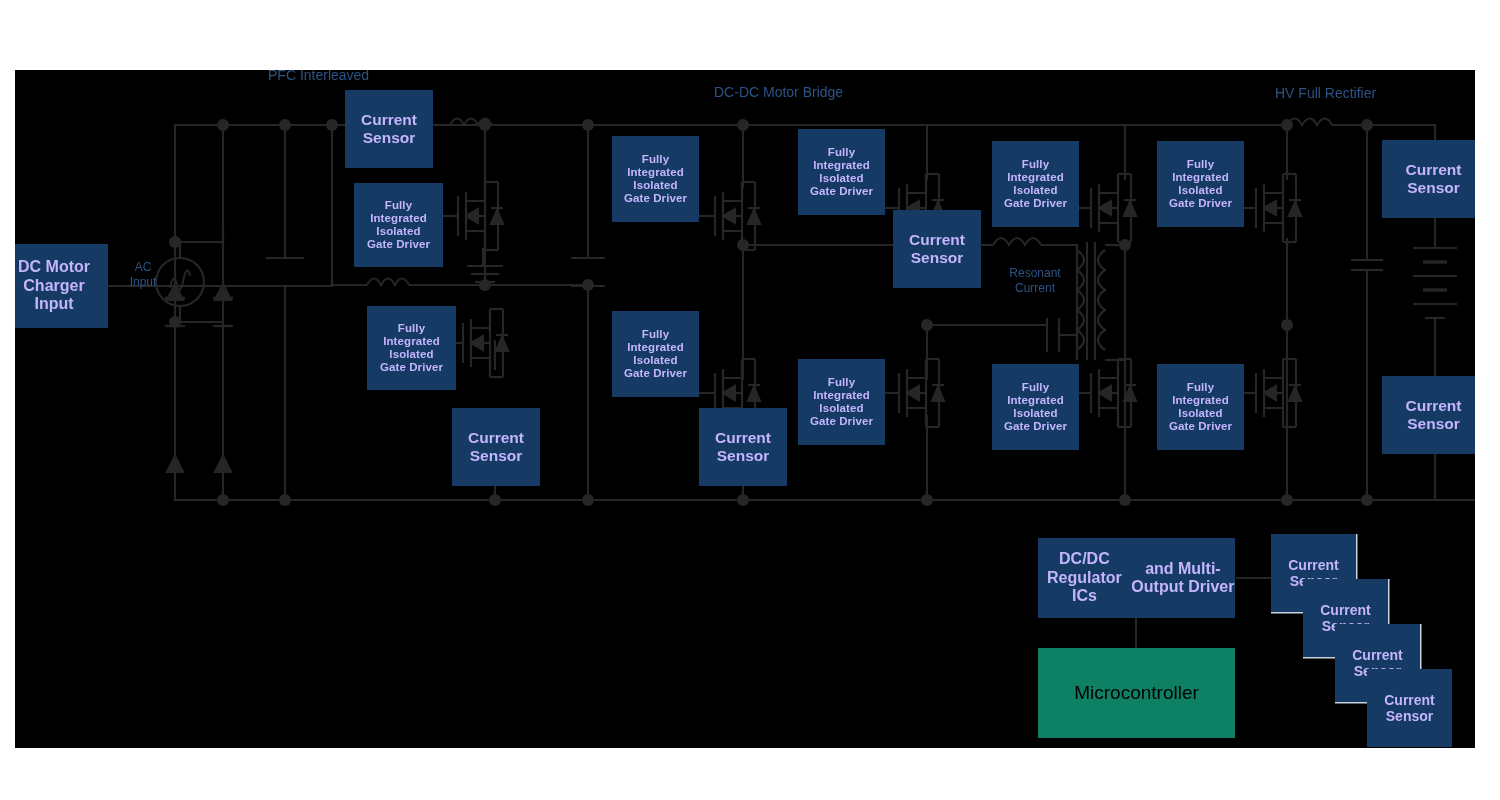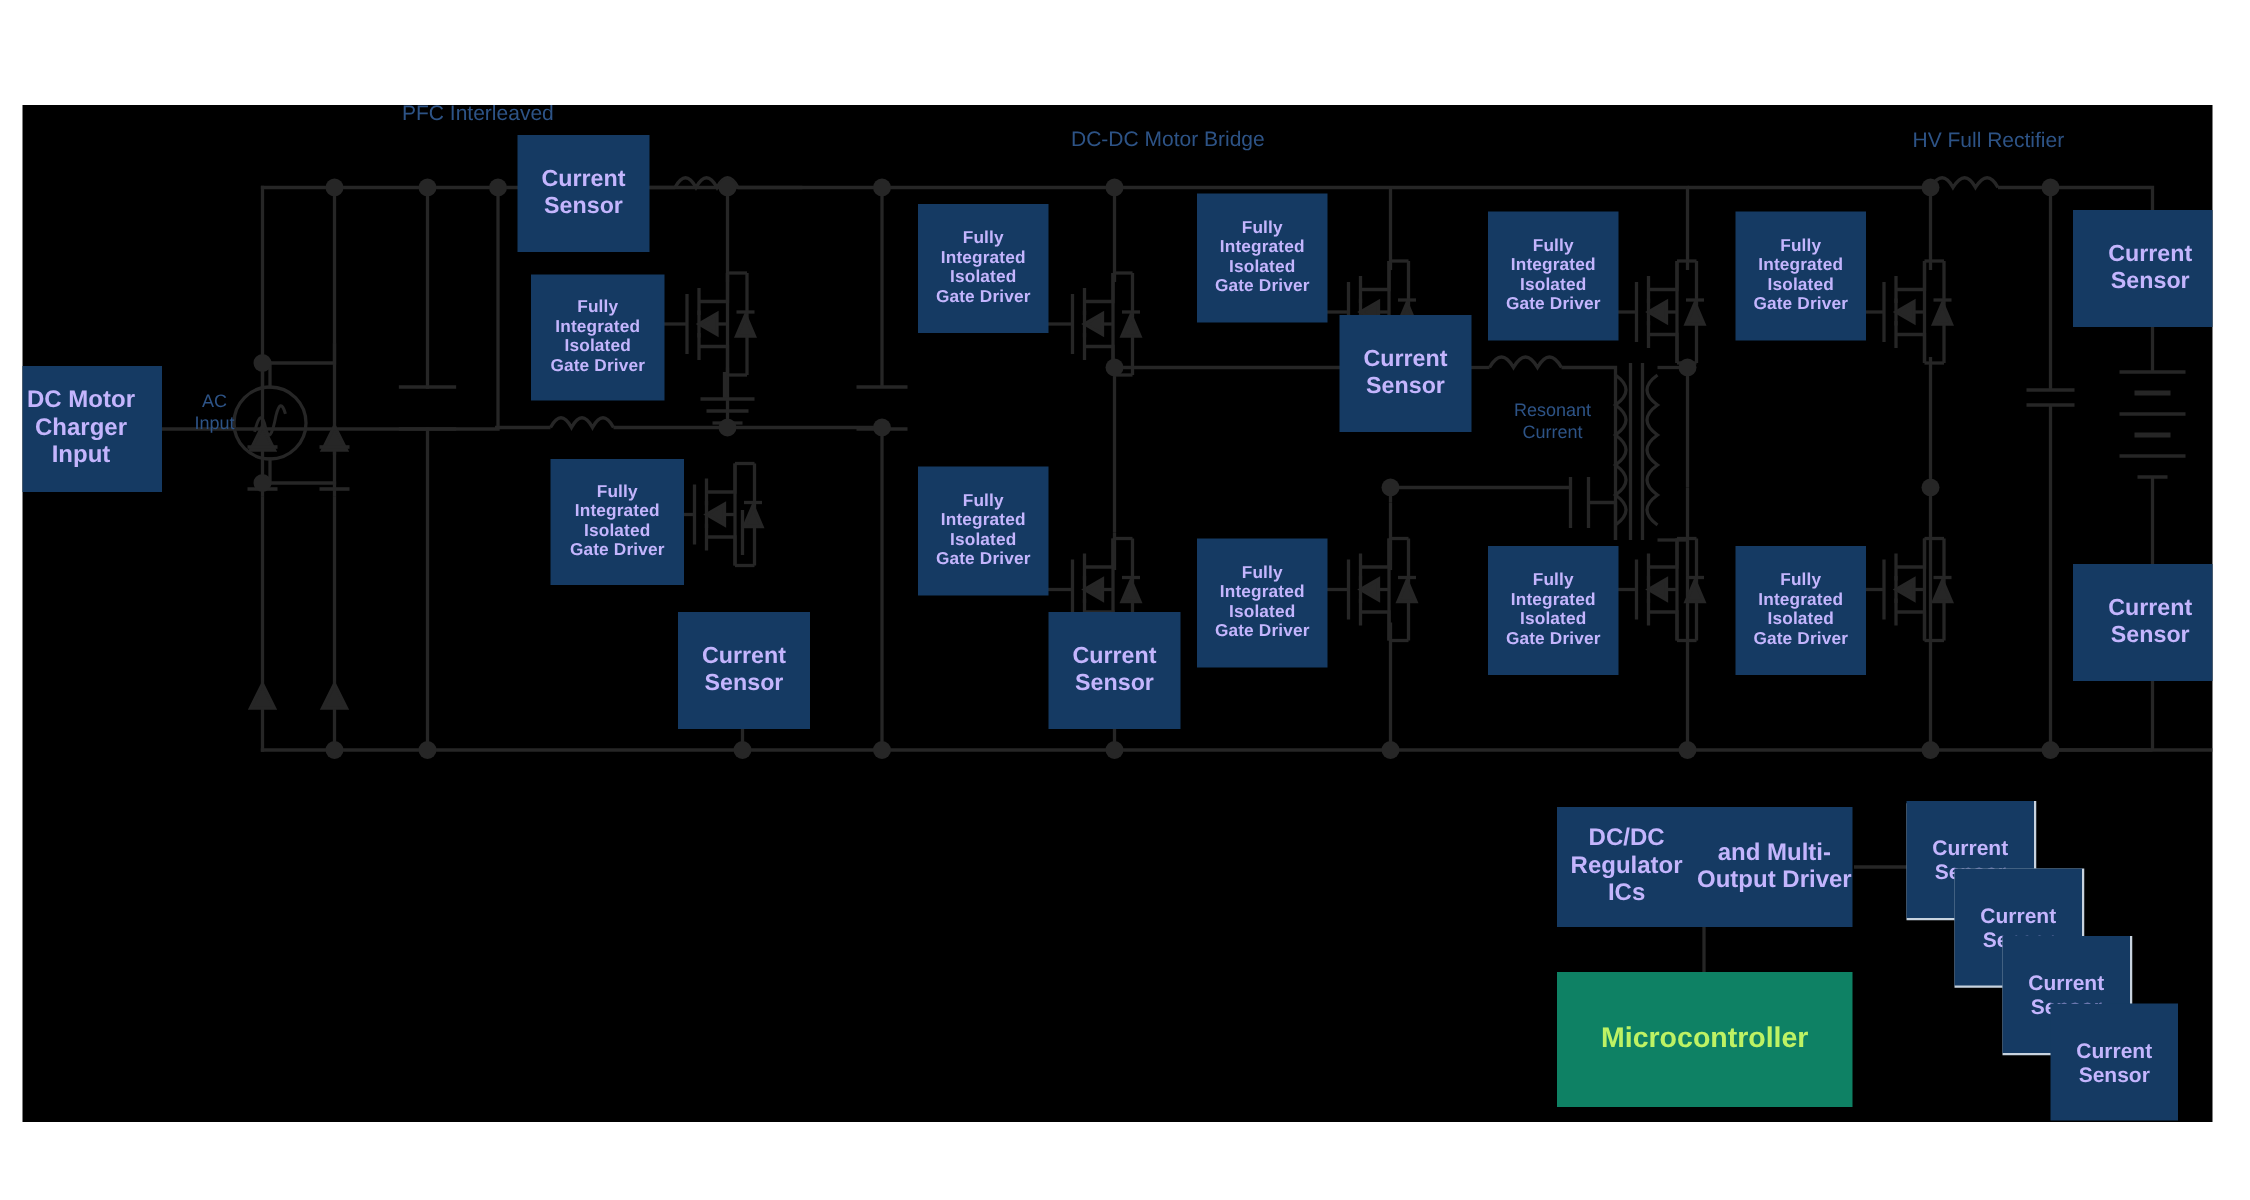--- a/index.html
+++ b/index.html
@@ -5,21 +5,21 @@
   html,body{margin:0;padding:0;background:#ffffff;}
   body{width:1500px;height:800px;font-family:"Liberation Sans",sans-serif;overflow:hidden;}
   #stage{position:relative;width:1500px;height:800px;background:#ffffff;}
   #panel{position:absolute;left:15px;top:70px;width:1460px;height:678px;background:#000000;overflow:hidden;}
   svg.wires{position:absolute;left:0;top:0;width:1460px;height:678px;pointer-events:none;}
   .blk{position:absolute;background:#153a63;color:#c4b5fd;display:flex;align-items:center;justify-content:center;text-align:center;font-weight:bold;line-height:1.15;box-sizing:border-box;}
   .blk.gd{font-size:11.5px;letter-spacing:.1px;}
   .blk.cs{font-size:15.5px;}
   .blk.cs-sm{font-size:14px;}
   .blk.big{font-size:16px;}
-  .blk.mcu{background:#0e8164;color:#bef264;font-weight:700;font-size:19px;text-align:center;}
+  .blk.mcu{background:#0e8164;color:#000000;font-weight:400;font-size:19px;text-align:center;}
   .sec-label{position:absolute;color:#2d5386;font-size:14px;font-weight:400;white-space:nowrap;}
   .sec-label.sm{font-size:12px;line-height:1.25;text-align:center;}
   .stack-edge{box-shadow:1.5px 0 0 0 #c8d3df, 0 1.5px 0 0 #c8d3df;}
 </style>
 </head>
 <body>
 
 <div id="stage">
   <div id="panel">
 

